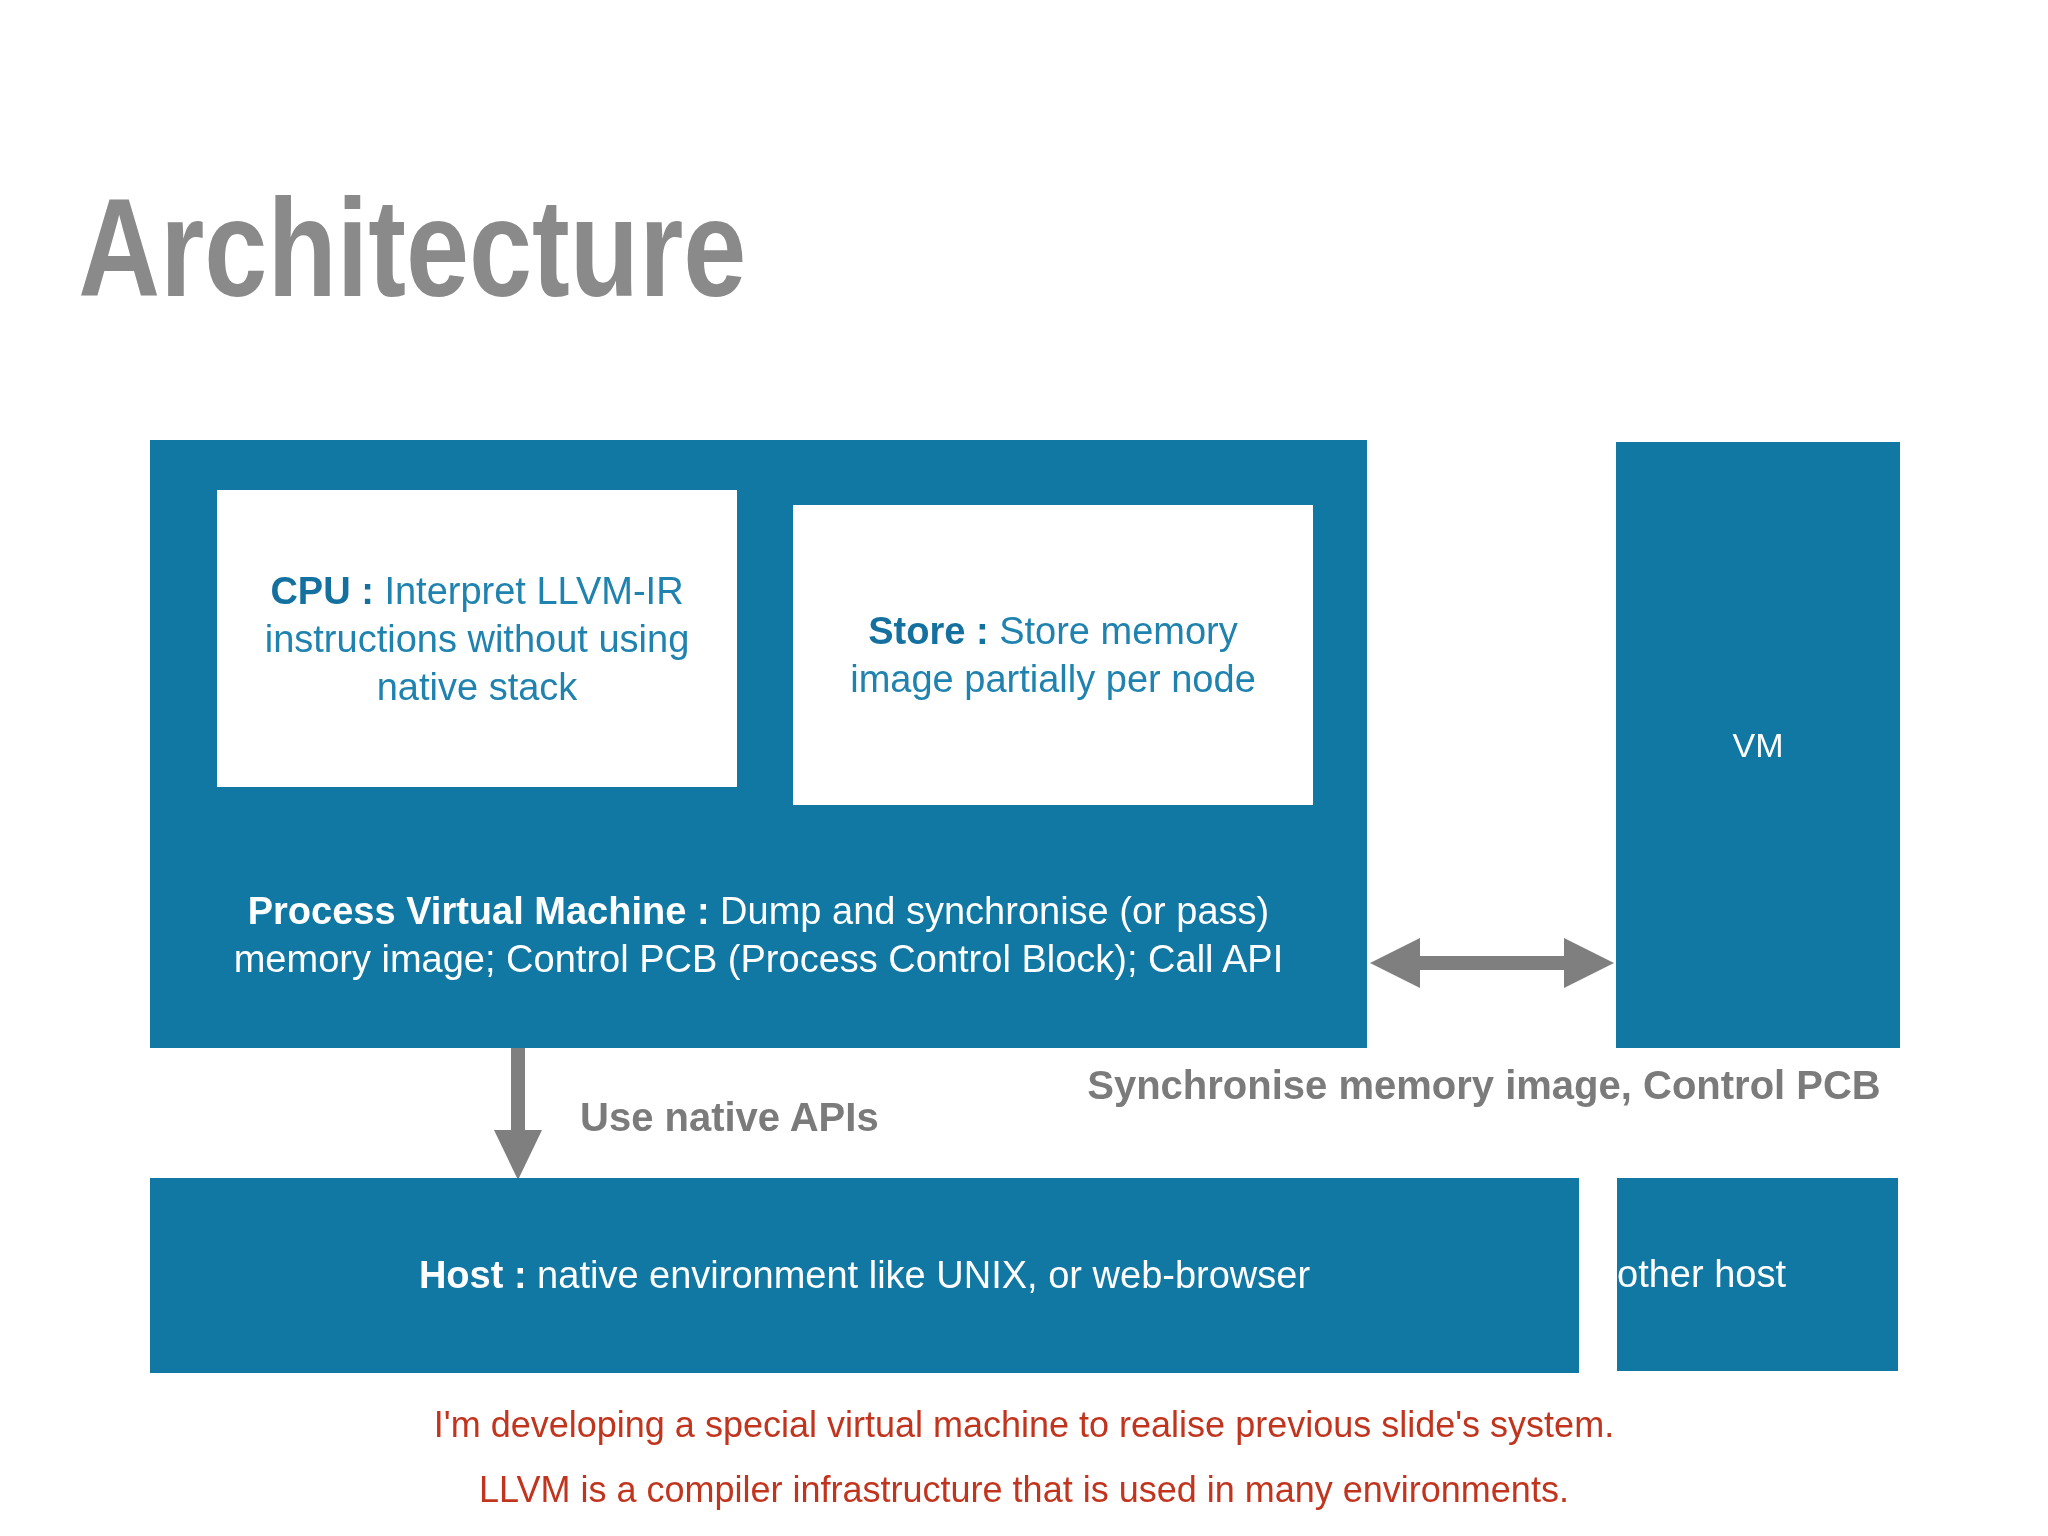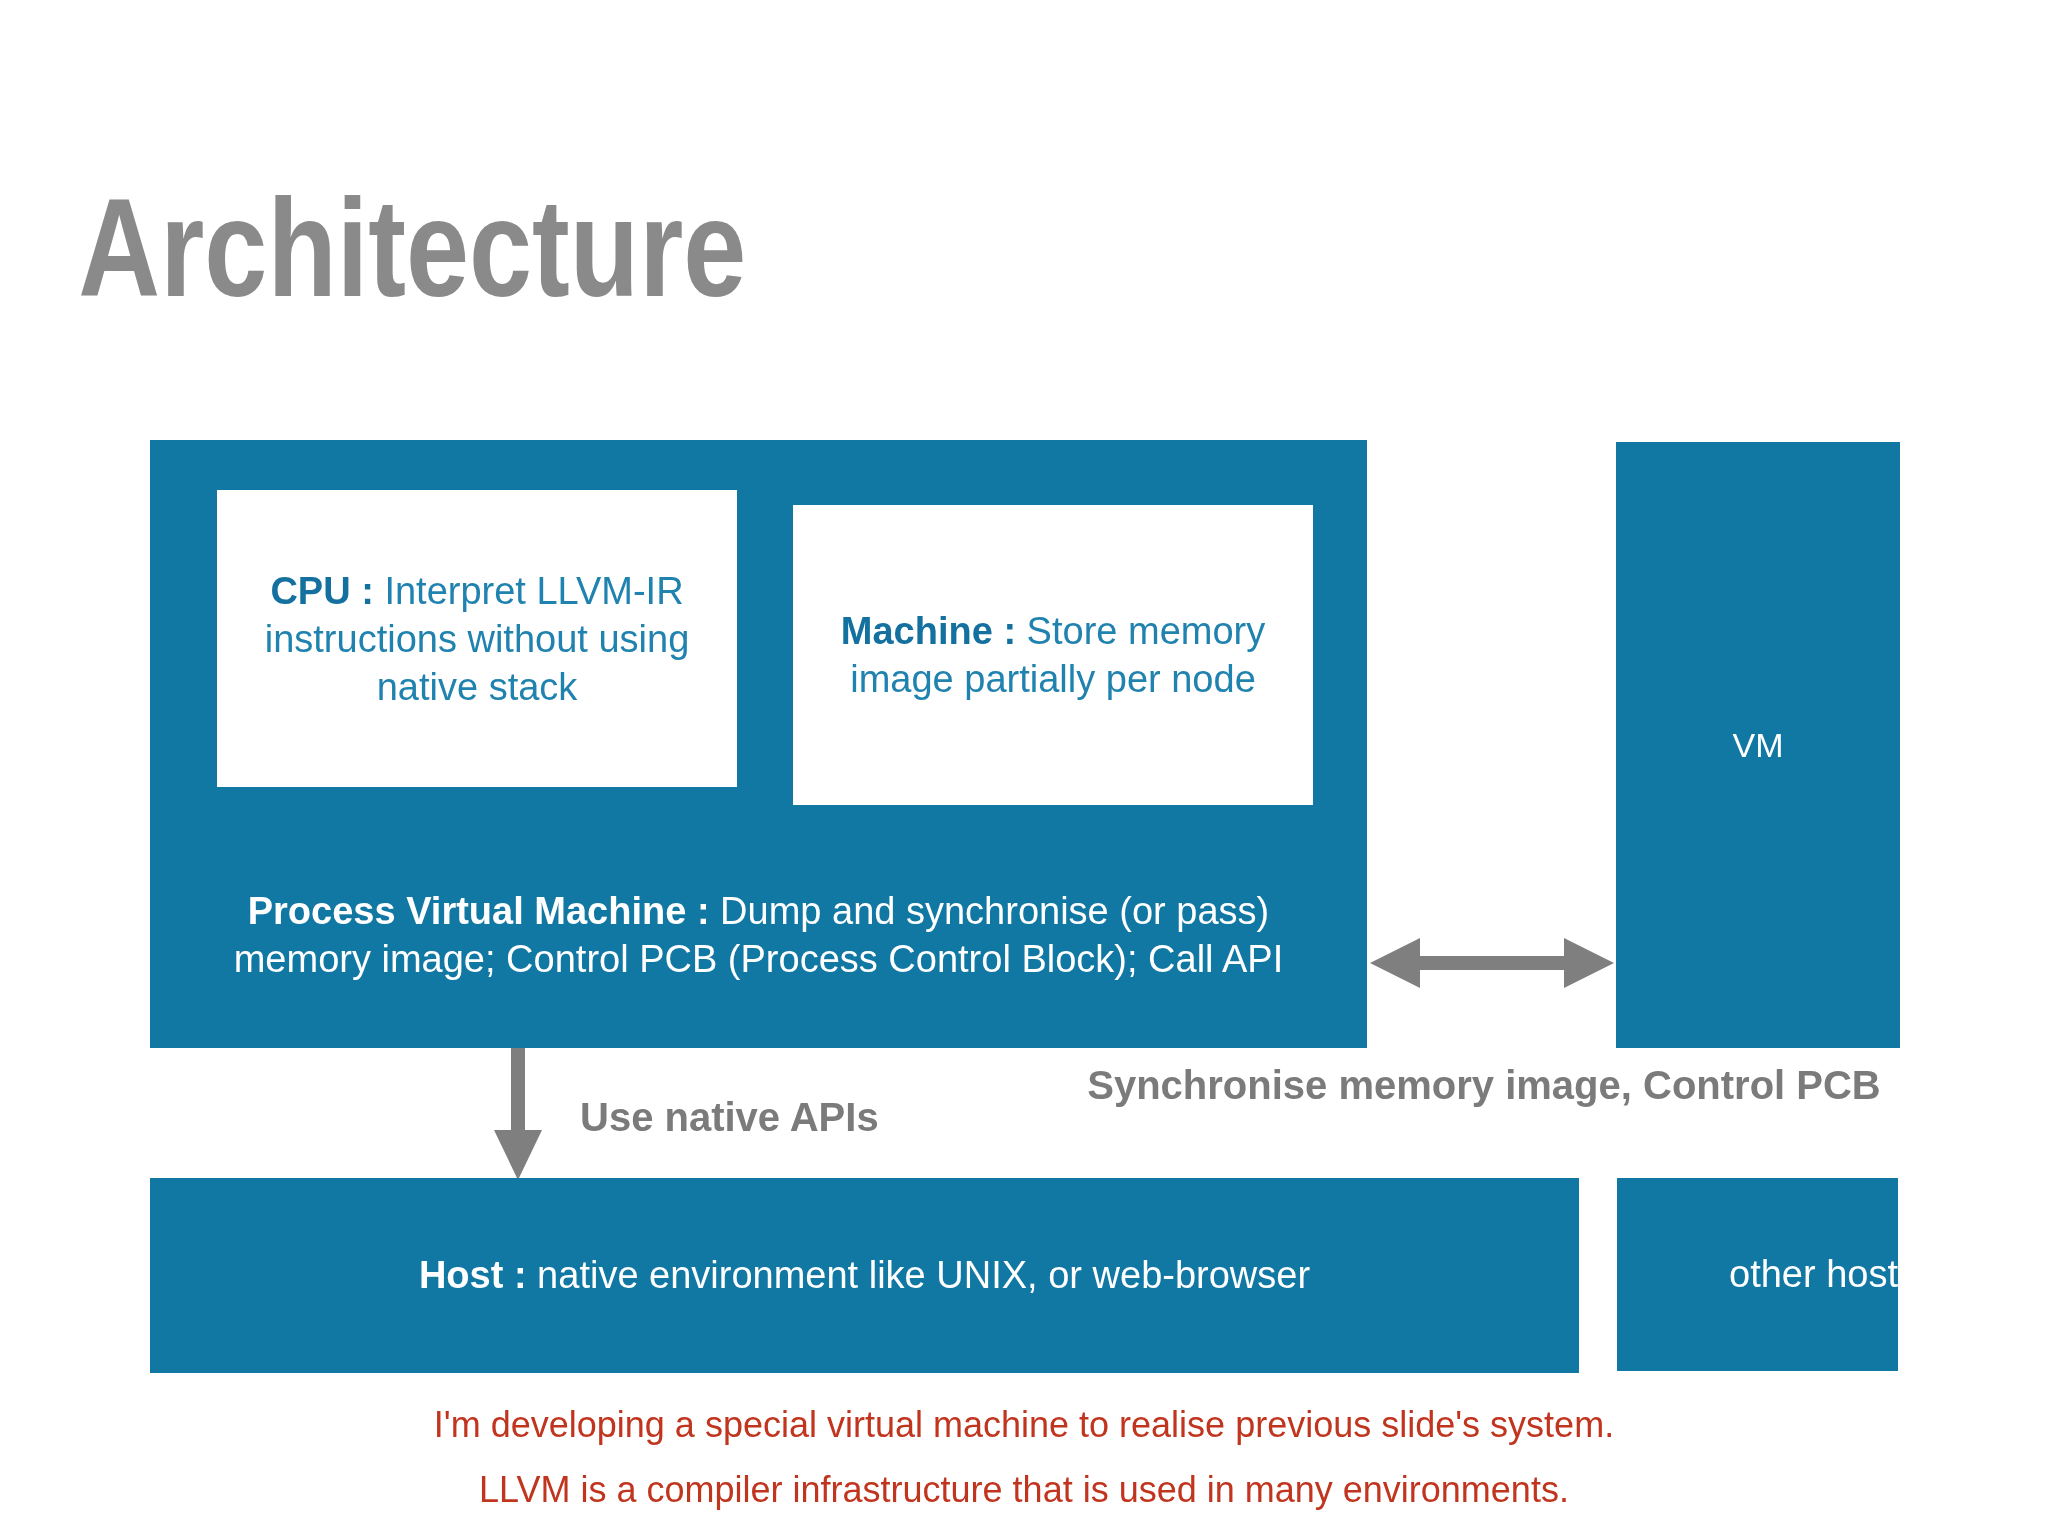--- a/index.html
+++ b/index.html
@@ -37,21 +37,21 @@
 
   
   .host-box {
     position:absolute; left:150px; top:1178px; width:1429px; height:195px; background:#1177a3;
     display:flex; align-items:center; justify-content:center;
     color:#ffffff; font-size:38px; white-space:nowrap;
   }
   .host-box b { font-weight:bold; }
   .other-host-box {
     position:absolute; left:1617px; top:1178px; width:281px; height:193px; background:#1177a3;
-    display:flex; align-items:center; justify-content:flex-end;
+    display:flex; align-items:center; justify-content:flex-start;
     color:#ffffff; font-size:38px;
   }
 
   
   .down-arrow { position:absolute; left:494px; top:1048px; width:48px; height:132px; }
   .da-shaft { position:absolute; left:17px; top:0; width:14px; height:82px; background:#7f7f7f; }
   .da-head { position:absolute; left:0; top:82px; width:0; height:0;
              border-left:24px solid transparent; border-right:24px solid transparent;
              border-top:50px solid #7f7f7f; }
 
@@ -90,21 +90,21 @@
       <div class="card-line">
         <b>CPU :</b>
         <span>Interpret LLVM-IR</span>
       </div>
       <div class="card-line">instructions without using</div>
       <div class="card-line">native stack</div>
     </div>
 
     <div class="card mem-card">
       <div class="card-line">
-        <b>Machine :</b>
+        <b>Store :</b>
         <span>Store memory</span>
       </div>
       <div class="card-line">image partially per node</div>
     </div>
 
     <div class="pvm-text">
       <div class="pvm-line">
         <b>Process Virtual Machine :</b>
         <span>Dump and synchronise (or pass)</span>
       </div>

